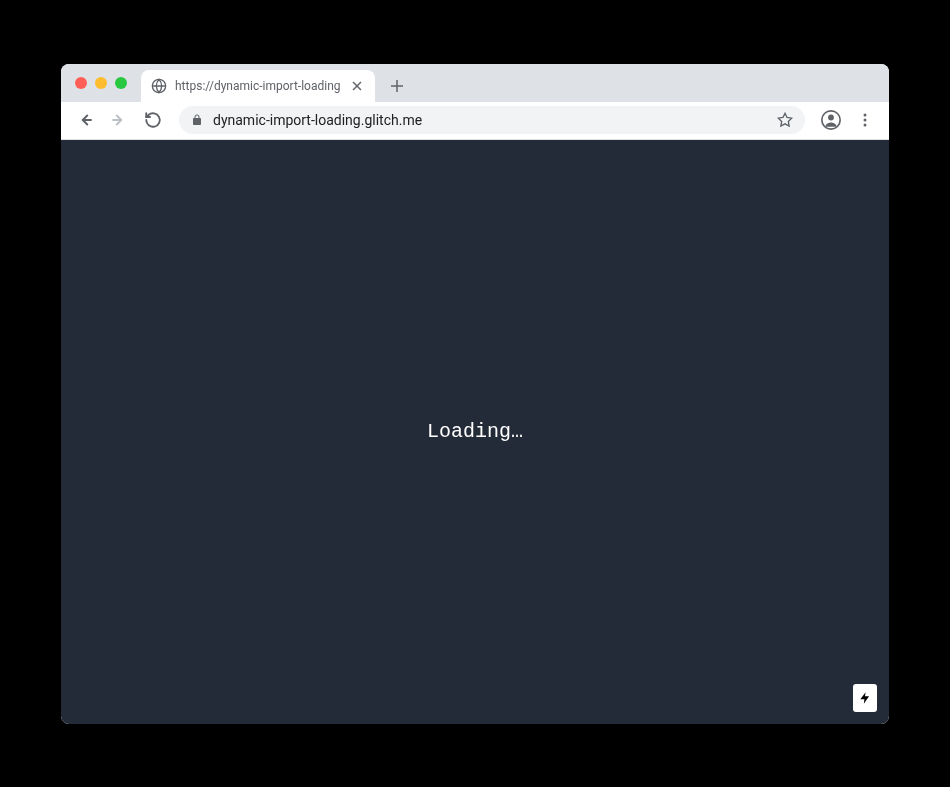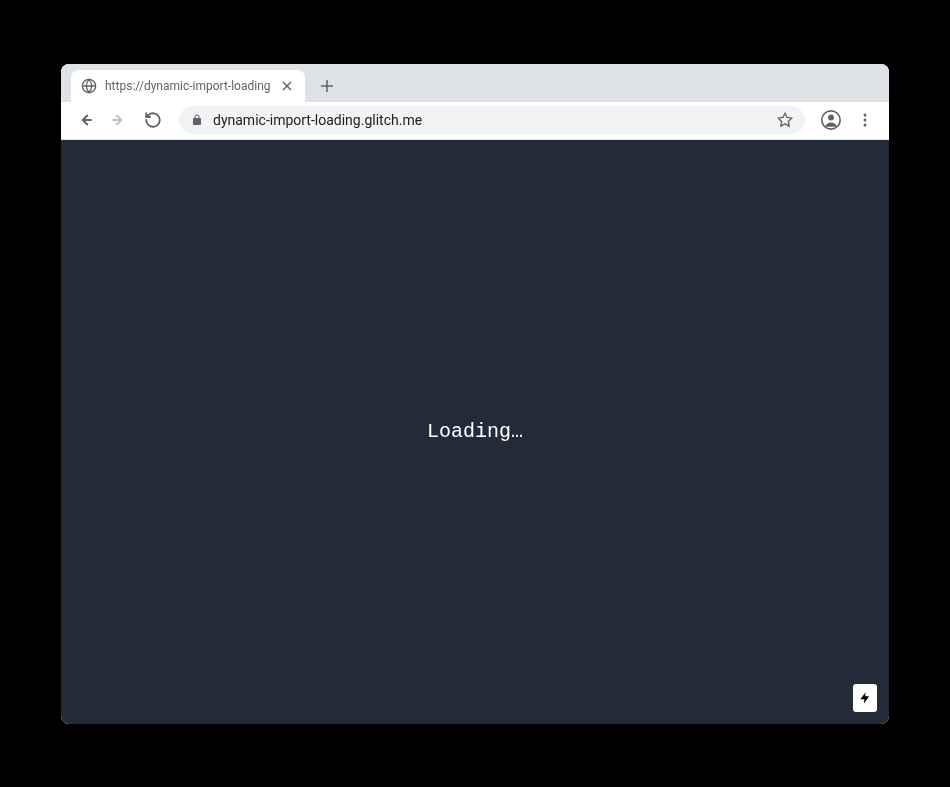--- a/index.html
+++ b/index.html
@@ -50,20 +50,21 @@
       width: 12px;
       height: 12px;
       border-radius: 50%;
     }
     
     .traffic-light.red { background: #ff5f57; }
     .traffic-light.yellow { background: #febc2e; }
     .traffic-light.green { background: #28c840; }
     
     .tab {
+      margin-left: 70px;
       background: #ffffff;
       height: 32px;
       min-width: 230px;
       border-radius: 8px 8px 0 0;
       display: flex;
       align-items: center;
       padding: 0 10px;
       gap: 8px;
       font-size: 12px;
       color: #3c4043;

